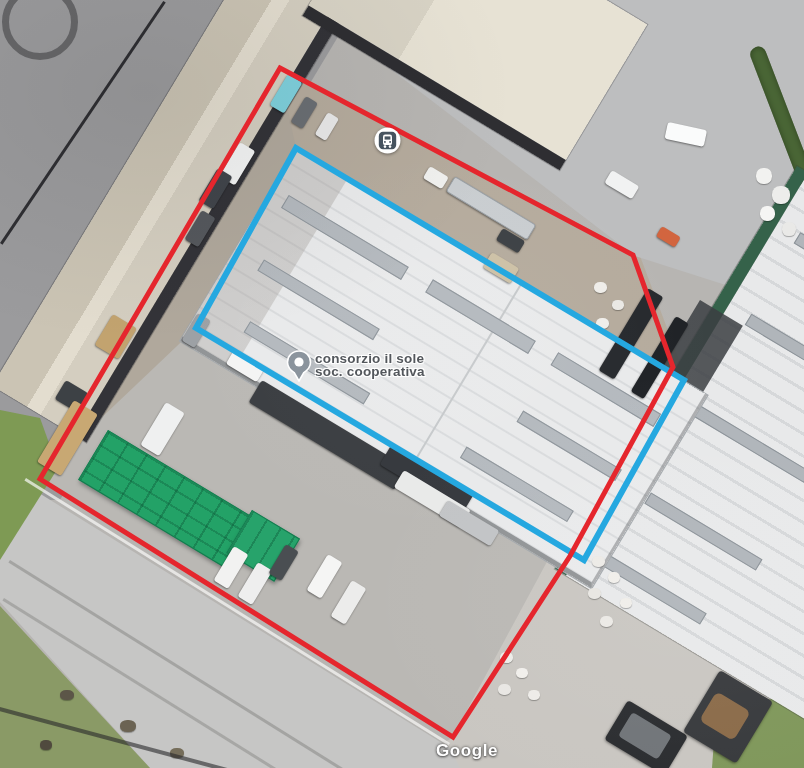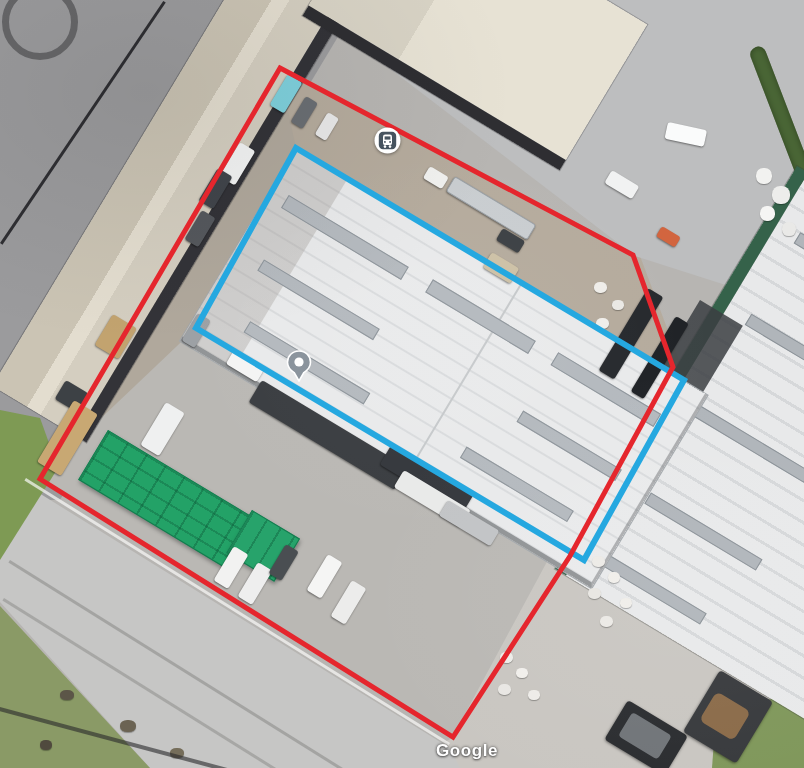--- a/index.html
+++ b/index.html
@@ -189,16 +189,20 @@
       <circle cx="16" cy="19.6" r="1.3" fill="#ffffff"></circle>
     </svg>
   </div>
 
   <div class="poi">
     <svg width="26" height="32" viewBox="0 0 26 32">
       <path d="M13 1 C6.4 1 1.5 6 1.5 12.2 C1.5 16.8 4.6 20.3 8.2 22.6 L13 31 L17.8 22.6 C21.4 20.3 24.5 16.8 24.5 12.2 C24.5 6 19.6 1 13 1 Z" fill="#8b949d" stroke="#ffffff" stroke-width="1.6"></path>
       <circle cx="13" cy="12" r="4.6" fill="#ffffff"></circle>
     </svg>
   </div>
+  <div class="poi-label">
+    <span style="display:block;">consorzio il sole</span>
+    <span style="display:block;">soc. cooperativa</span>
+  </div>
 
   <div class="watermark">Google</div>
 
 </div>
 
 </body></html>

